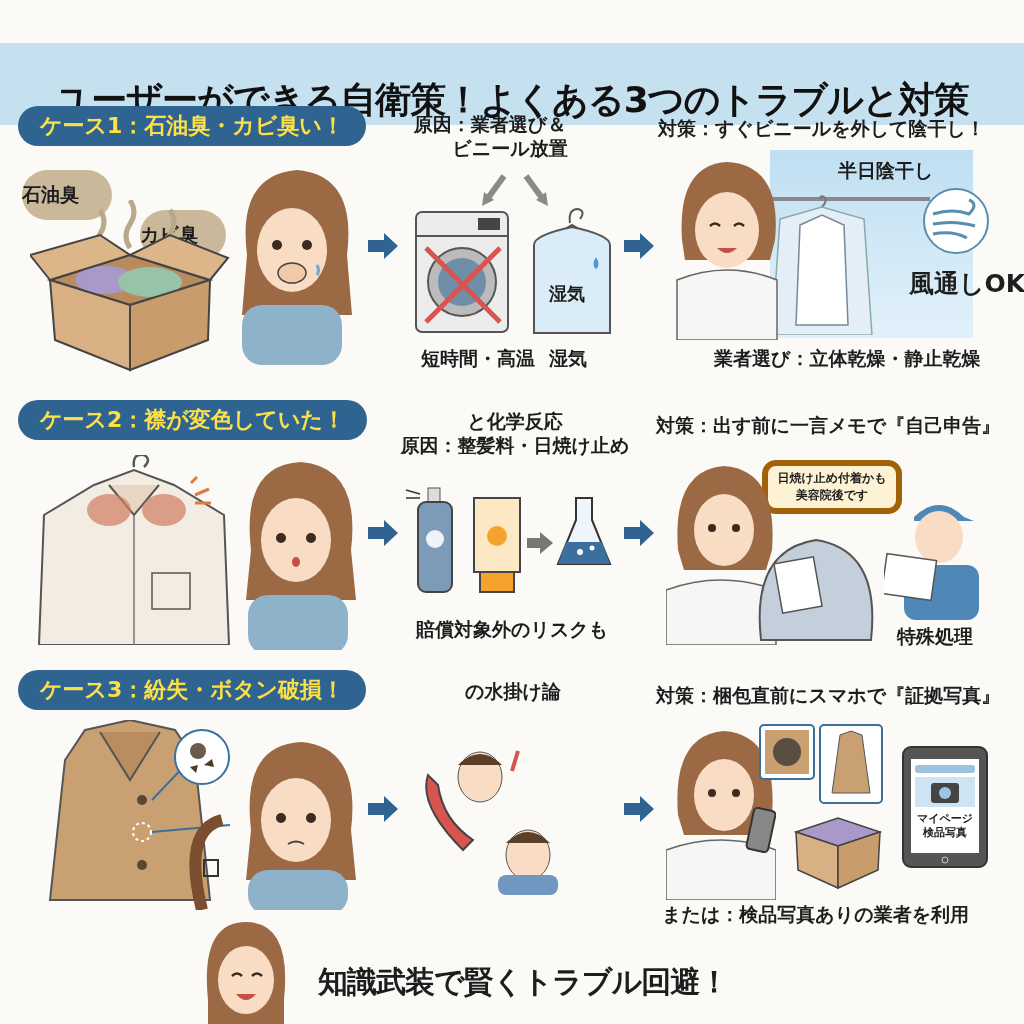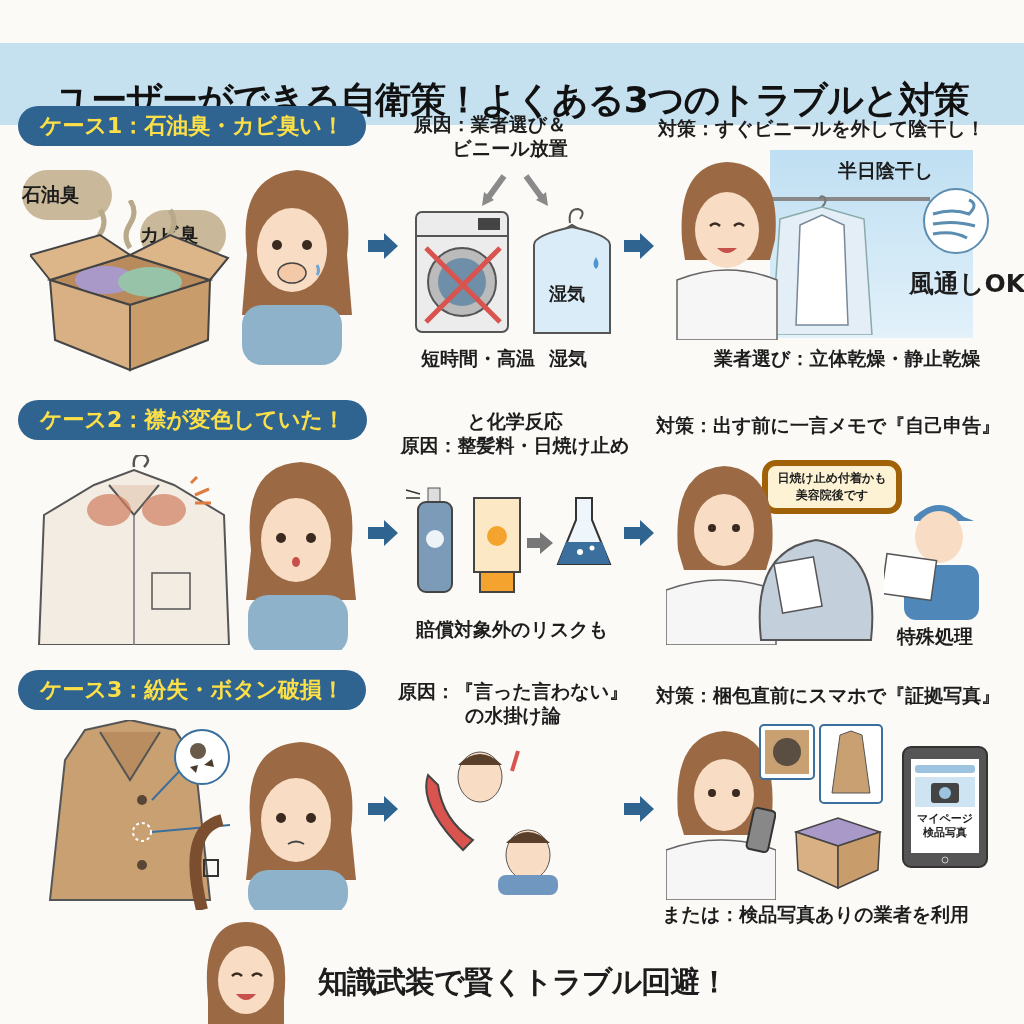--- a/index.html
+++ b/index.html
@@ -253,21 +253,20 @@
   <circle cx="45" cy="78" r="5" fill="#3a2a20"></circle>
     <circle cx="75" cy="78" r="5" fill="#3a2a20"></circle>
   <path d="M52 104 q8 -5 16 0" stroke="#444" stroke-width="2" fill="none"></path>
 </svg>
 
 <svg class="arrow" style="left:368px; top:796px;" viewBox="0 0 30 26">
   <polygon points="0,7 16,7 16,0 30,13 16,26 16,19 0,19" fill="#2f6491"></polygon>
 </svg>
 
 <div class="label cause" style="left:398px; top:680px; width:230px;">
-  <div>原因：『言った言わない』</div>
   <div>の水掛け論</div>
 </div>
 <svg class="illus" style="left:418px; top:745px;" width="140" height="150">
   <path d="M10 30 q-10 30 35 75 l10 -10 q-30 -20 -35 -55z" fill="#d9534f" stroke="#444" stroke-width="2"></path>
   <ellipse cx="62" cy="32" rx="22" ry="25" fill="#f8dcc4" stroke="#555"></ellipse>
   <path d="M40 20 q22 -22 44 0" fill="#5a3f2a"></path>
   <line x1="100" y1="6" x2="94" y2="26" stroke="#d9534f" stroke-width="4"></line>
   <ellipse cx="110" cy="110" rx="22" ry="25" fill="#f8dcc4" stroke="#555"></ellipse>
   <path d="M88 98 q22 -22 44 0" fill="#5a3f2a"></path>
   <rect x="80" y="130" width="60" height="20" rx="8" fill="#6f97bf"></rect>

